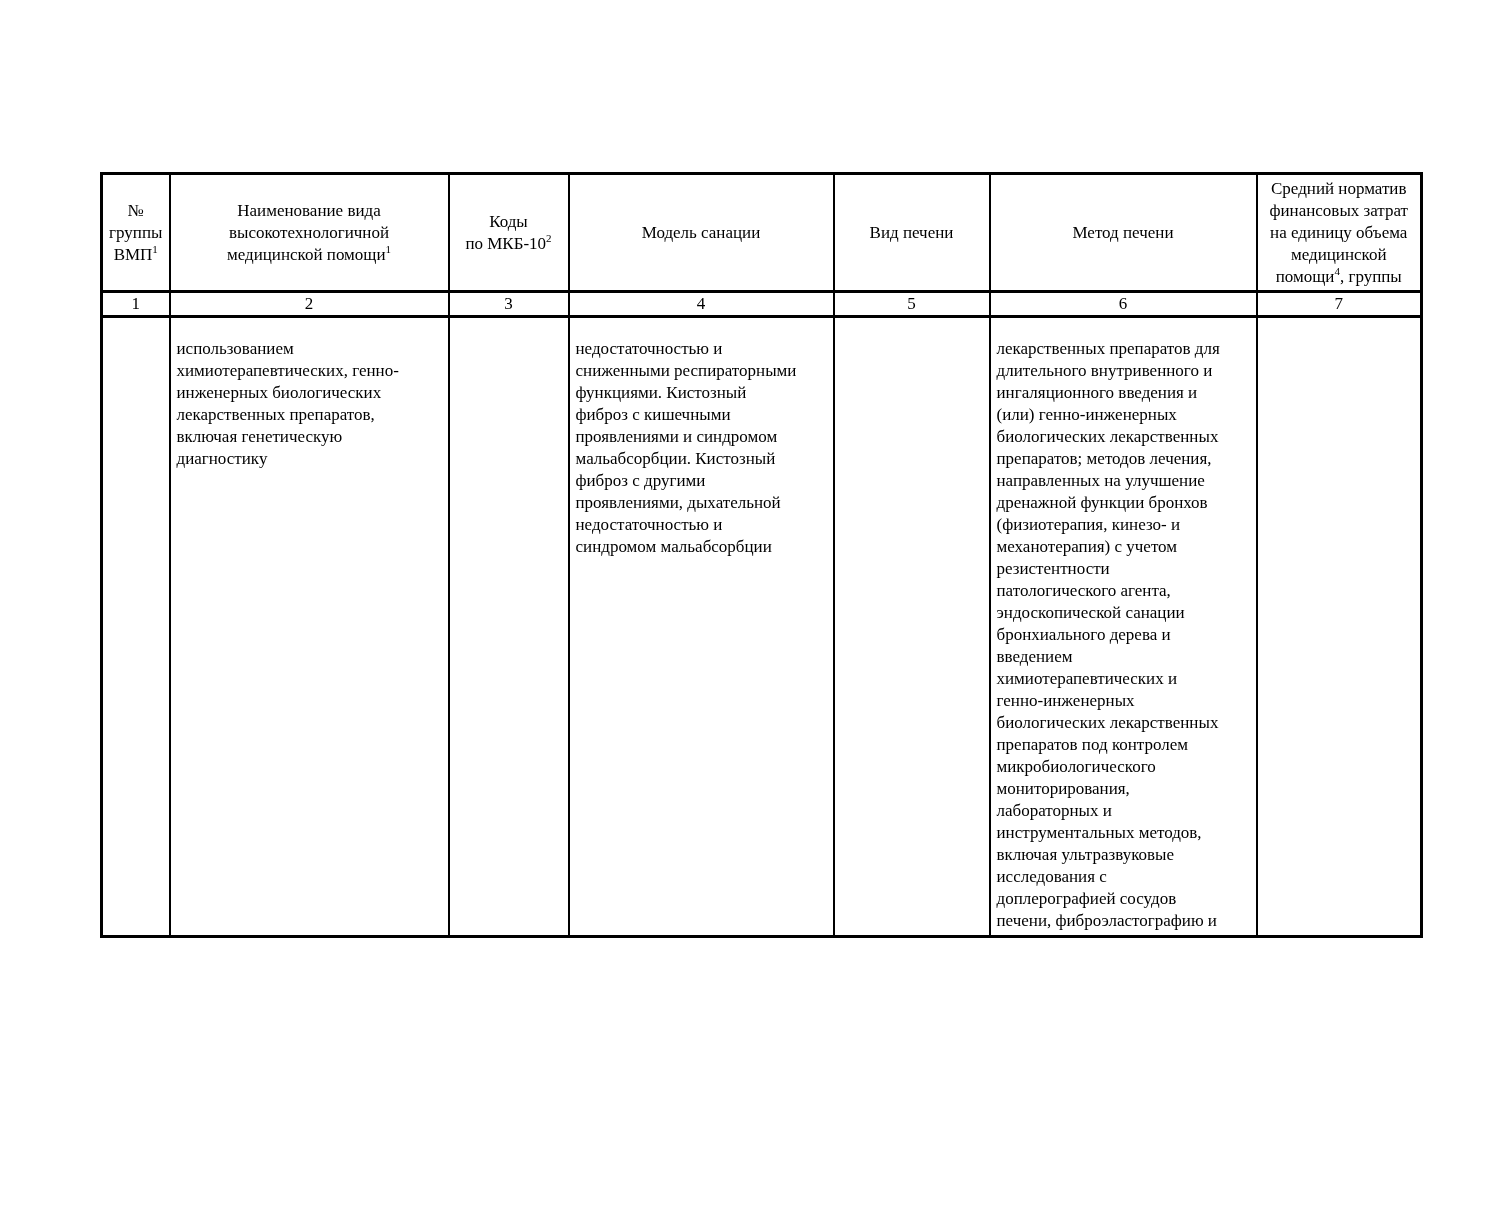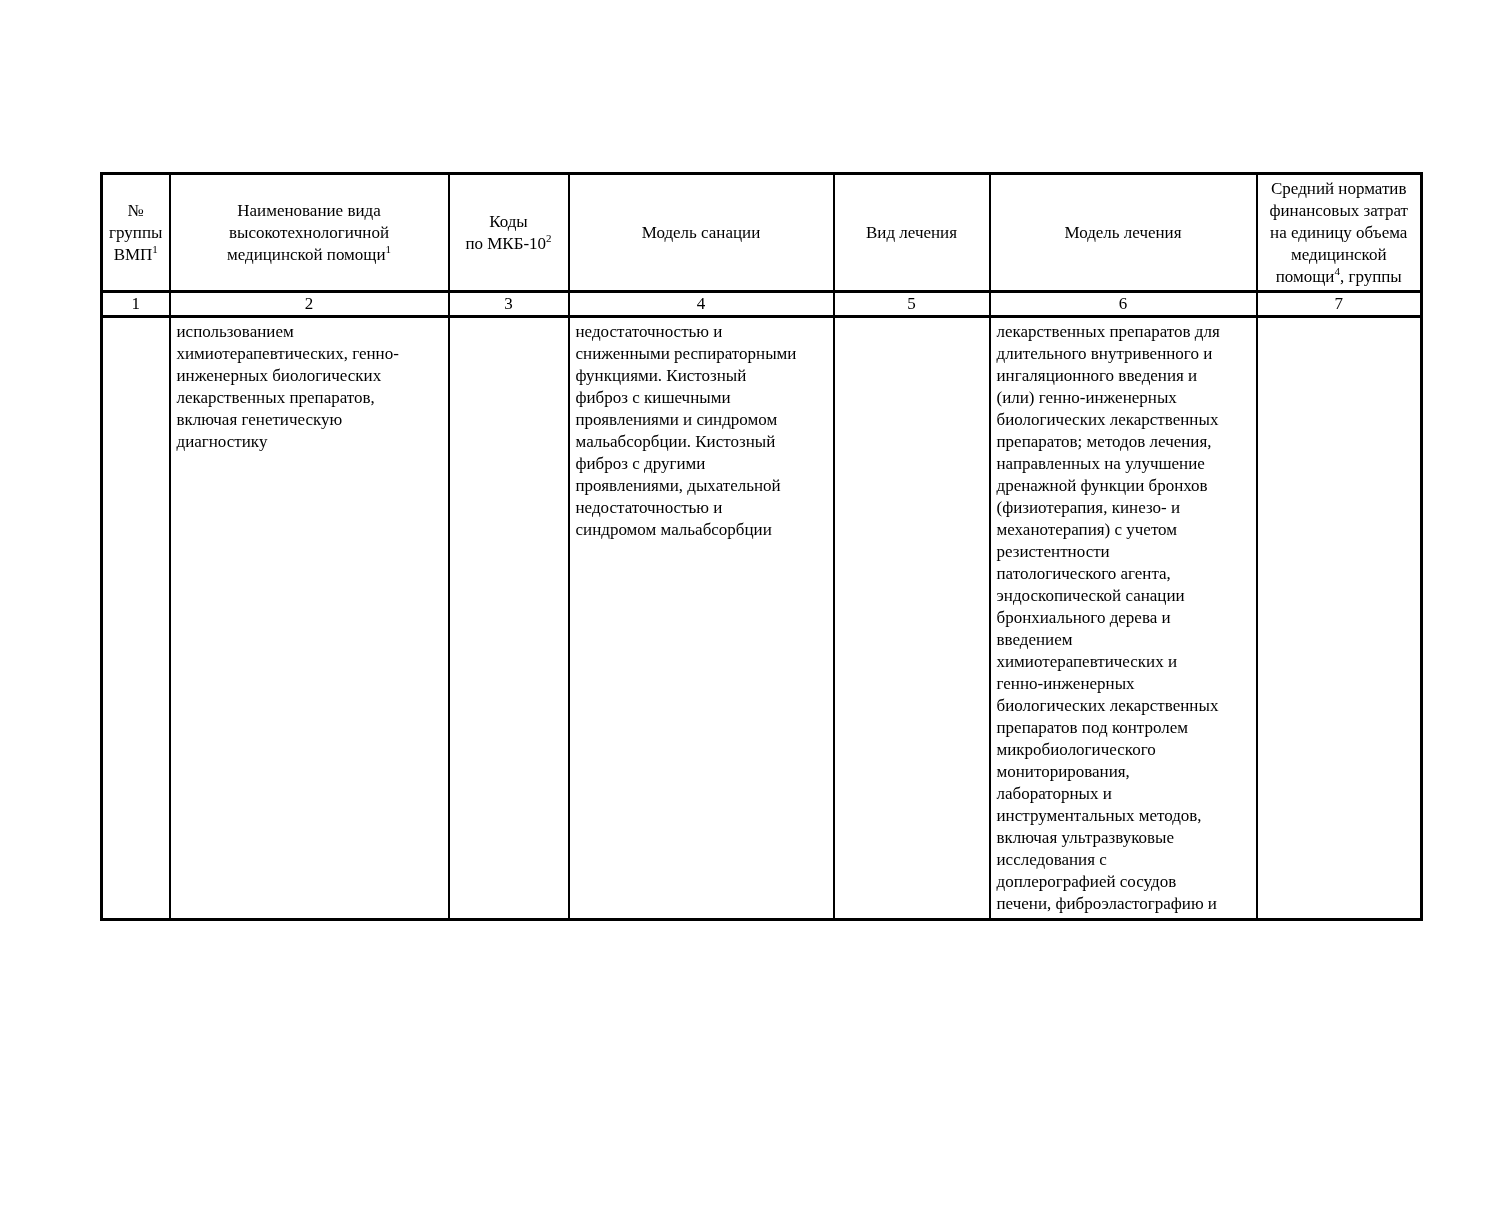--- a/index.html
+++ b/index.html
@@ -47,21 +47,21 @@
     text-align: center;
     vertical-align: middle;
     border-top: 3px solid #000000;
     border-bottom: 3px solid #000000;
     padding: 0;
   }
   tr.body-row td {
     height: 593px;
     vertical-align: top;
     text-align: left;
-    padding: 3px 4px 3px 6px;
+    padding: 20px 4px 3px 6px;
     font-family: Liberation Serif, serif;
   }
   .pre {
     white-space: pre-line;
   }
   sup {
     font-size: 11px;
     line-height: 0;
     vertical-align: super;
   }
@@ -84,22 +84,22 @@
       <tr class="header-row">
         <th><span class="pre">№
 группы
 ВМП</span><sup>1</sup><span class="pre"></span></th>
         <th><span class="pre">Наименование вида
 высокотехнологичной
 медицинской помощи</span><sup>1</sup><span class="pre"></span></th>
         <th><span class="pre">Коды
 по МКБ-10</span><sup>2</sup><span class="pre"></span></th>
         <th><span class="pre">Модель санации</span><sup></sup><span class="pre"></span></th>
-        <th><span class="pre">Вид лечения</span><sup></sup><span class="pre"></span></th>
-        <th><span class="pre">Модель лечения</span><sup></sup><span class="pre"></span></th>
+        <th><span class="pre">Вид печени</span><sup></sup><span class="pre"></span></th>
+        <th><span class="pre">Метод печени</span><sup></sup><span class="pre"></span></th>
         <th><span class="pre">Средний норматив
 финансовых затрат
 на единицу объема
 медицинской
 помощи</span><sup>4</sup><span class="pre">, группы</span></th>
       </tr>
       <tr class="number-row">
         <td>1</td>
         <td>2</td>
         <td>3</td>

